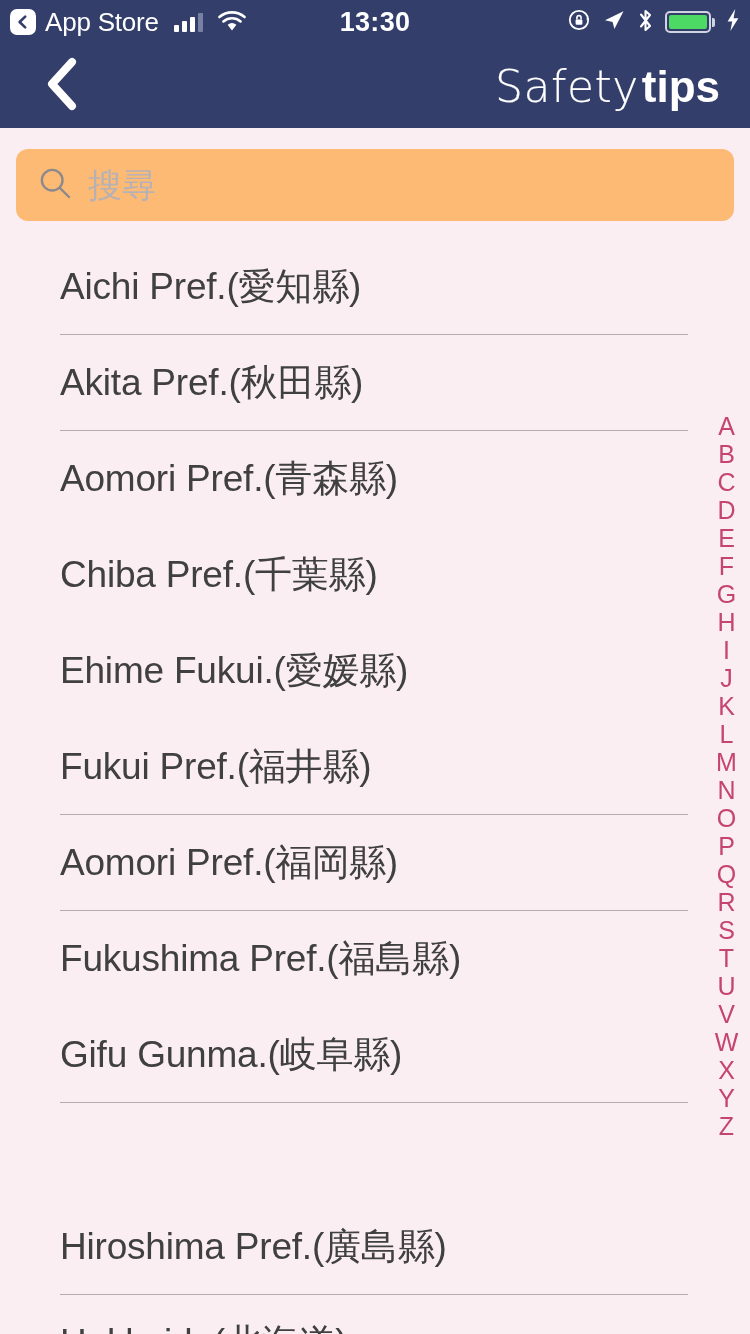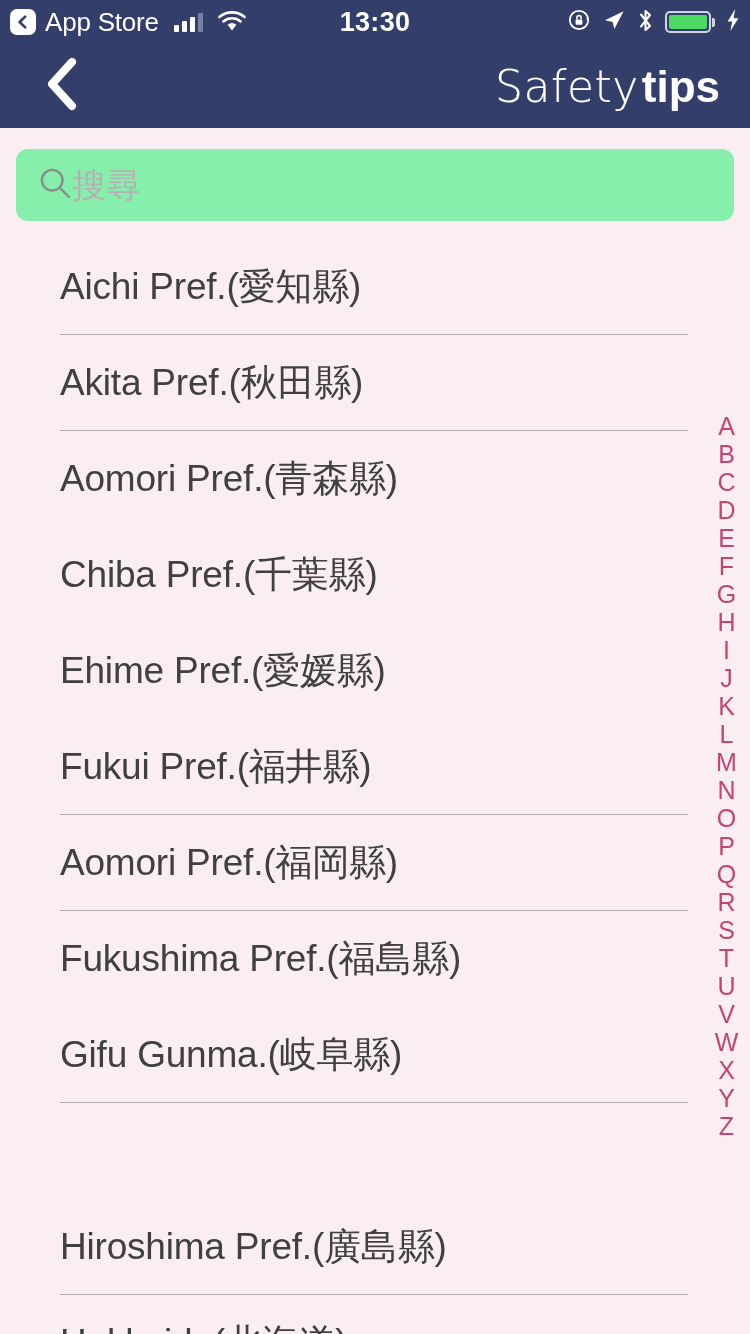--- a/index.html
+++ b/index.html
@@ -62,22 +62,22 @@
     -webkit-text-stroke:0.2px #ffffff;
   }
   .nav-title .bold {
     font-size:44px; font-weight:700; letter-spacing:0px;
     font-family:"Liberation Sans",sans-serif; margin-left:3px;
   }
 
   
   .search-wrap { position:absolute; top:128px; left:0; width:750px; padding:21px 16px 18px 16px; }
   .searchbar {
-    height:72px; background:#86efac; border-radius:12px;
-    display:flex; align-items:center; padding:0 22px; 
+    height:72px; background:#fdba74; border-radius:12px;
+    display:flex; align-items:center; padding:0 22px; gap:16px;
   }
   .search-input {
     border:0; outline:0; background:transparent; flex:1;
     font-size:34px; color:#3f3f41;
     font-family:"Liberation Sans","DejaVu Sans",sans-serif;
   }
   .search-input::placeholder { color:#b6b1b4; }
 
   
   .list {
@@ -212,21 +212,21 @@
       </div>
       <div class="row nosep">
         <span class="row-label">Aomori Pref.(青森縣)</span>
         <span class="sep"></span>
       </div>
       <div class="row nosep">
         <span class="row-label">Chiba Pref.(千葉縣)</span>
         <span class="sep"></span>
       </div>
       <div class="row nosep">
-        <span class="row-label">Ehime Pref.(愛媛縣)</span>
+        <span class="row-label">Ehime Fukui.(愛媛縣)</span>
         <span class="sep"></span>
       </div>
       <div class="row">
         <span class="row-label">Fukui Pref.(福井縣)</span>
         <span class="sep"></span>
       </div>
       <div class="row">
         <span class="row-label">Aomori Pref.(福岡縣)</span>
         <span class="sep"></span>
       </div>

